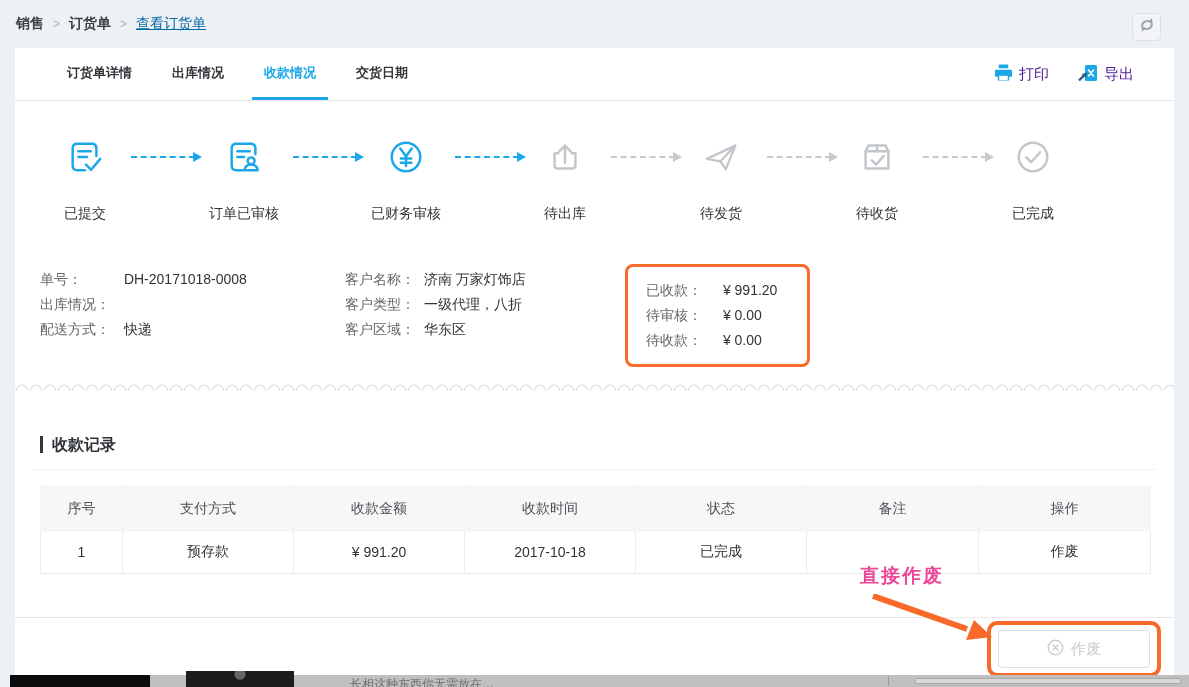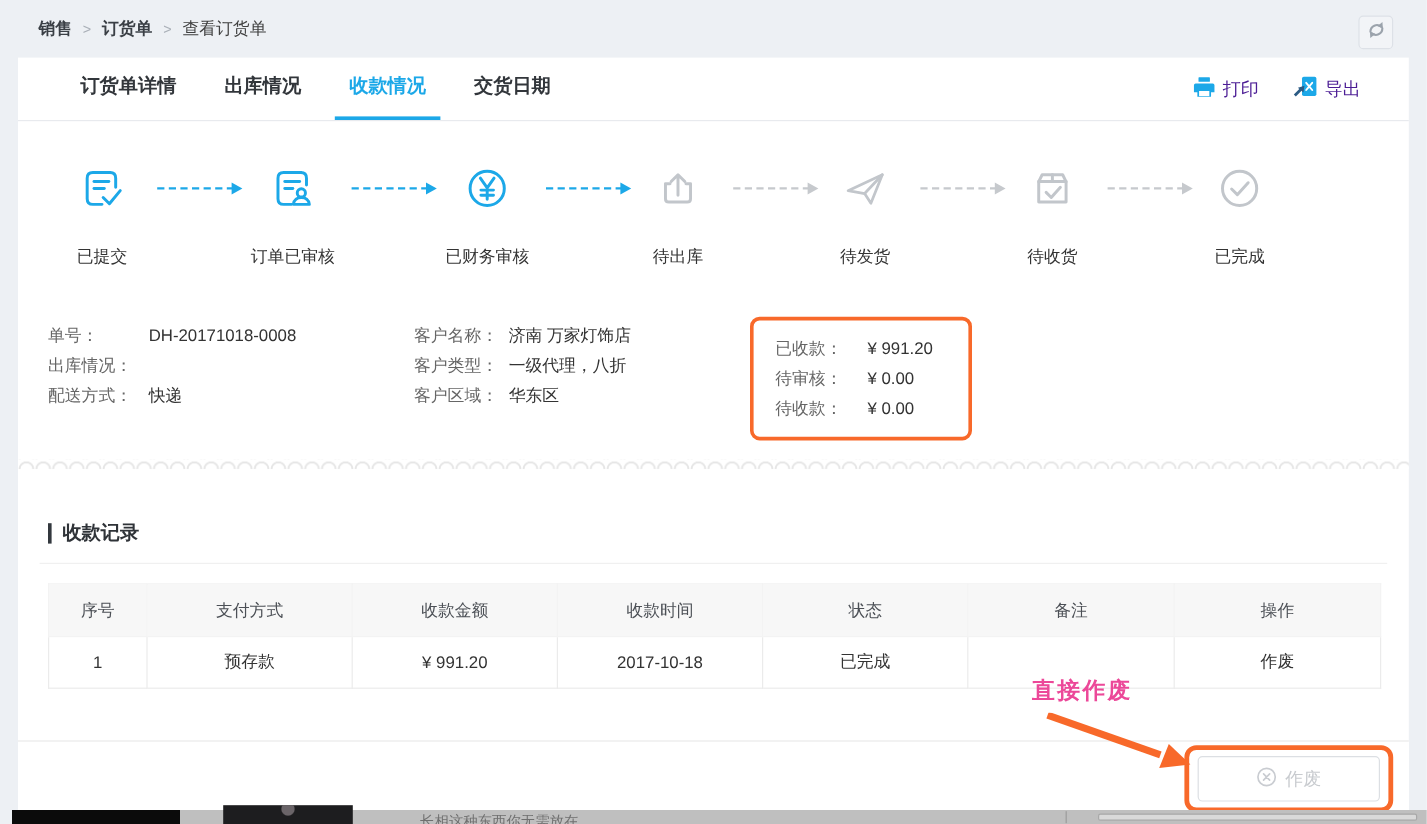--- a/index.html
+++ b/index.html
@@ -5,34 +5,34 @@
   * { box-sizing: border-box; margin: 0; padding: 0; }
   html,body { width:1189px; height:687px; }
   body {
     font-family: "Liberation Sans", sans-serif;
     background:#EDF0F4;
     position:relative;
     overflow:hidden;
     color:#333;
   }
   
-  .crumb-bar { height:48px; display:flex; align-items:center; padding-left:32px; font-size:14px; }
+  .crumb-bar { height:48px; display:flex; align-items:center; padding-left:16px; font-size:14px; }
   .crumb { color:#3a3f45; font-weight:700; cursor:pointer; }
   .crumb-sep { color:#aab0b8; margin:0 9px; font-size:12px; }
-  .crumb-current { color:#404040; font-weight:400; }
+  .crumb-current { color:#0369a1; font-weight:400;text-decoration:underline; }
   .refresh-btn {
     position:absolute; top:13px; right:28px; width:29px; height:28px;
     border:1px solid #dde1e7; border-radius:4px; background:#f2f4f7;
     display:flex; align-items:center; justify-content:center; cursor:pointer;
   }
   
   .card { position:absolute; left:15px; right:15px; top:48px; bottom:11px; background:#fff; }
   
   .tabbar { height:53px; border-bottom:1px solid #e8eaee; display:flex; align-items:stretch; padding:0 40px; }
-  .tab { font-size:16px; font-weight:700; color:#32363b; line-height:50px; padding:0 12px; margin-right:16px; cursor:pointer; position:relative; }
+  .tab { font-size:13px; font-weight:700; color:#32363b; line-height:50px; padding:0 12px; margin-right:16px; cursor:pointer; position:relative; }
   .tab.active { color:#1CA8E8; }
   .tab.active::after { content:''; position:absolute; left:0; right:0; bottom:0; height:3px; background:#1CA8E8; }
   .tab-actions { margin-left:auto; display:flex; align-items:center; gap:28px; }
   .tab-action { display:flex; align-items:center; gap:6px; color:#4c1d95; font-size:15px; cursor:pointer; }
   
   .steps { display:flex; align-items:flex-start; padding:37px 0 0 38px; }
   .step { display:flex; flex-direction:column; align-items:center; min-width:64px; }
   .step .s-icon { height:38px; }
   .step .s-label { margin-top:29px; font-size:14px; color:#333; white-space:nowrap; }
   .step.done .s-icon { color:#1CA8E8; }

